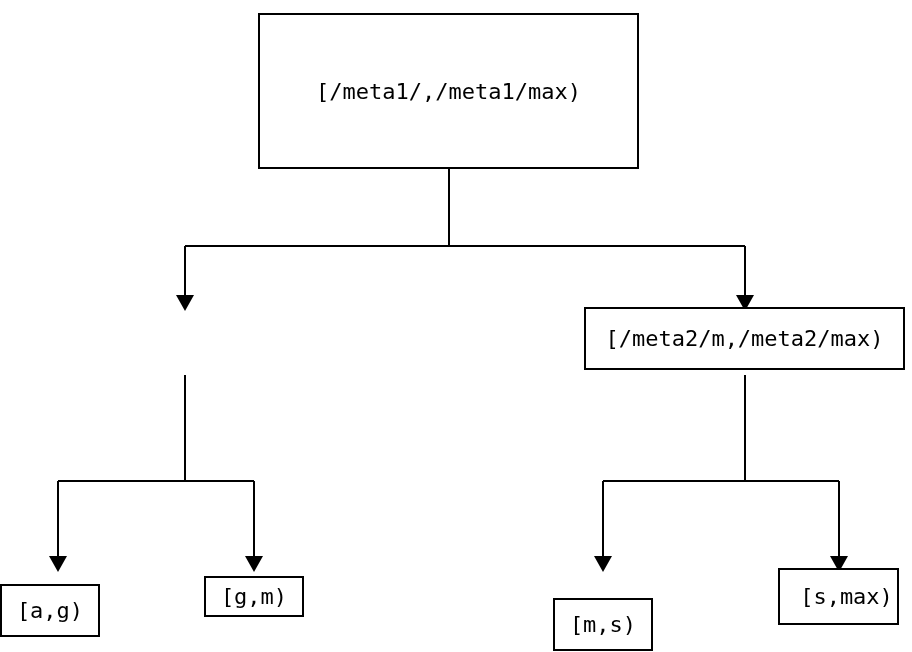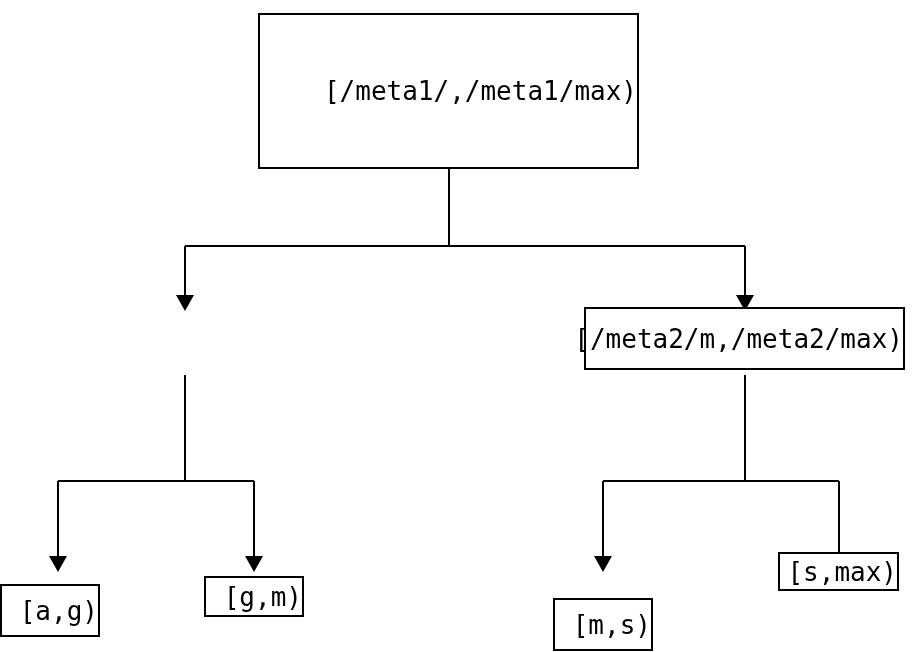--- a/index.html
+++ b/index.html
@@ -23,31 +23,31 @@
     width: 912px;
     height: 652px;
   }
   .node {
     position: absolute;
     box-sizing: border-box;
     border: 2px solid #000000;
     background: #ffffff;
     display: flex;
     align-items: center;
-    justify-content: flex-end;
-    font-size: 26px;
+    justify-content: center;
+    font-size: 22px;
     white-space: nowrap;
   }
   .node-root  { left: 258px; top: 13px;  width: 381px; height: 156px; }
   .node-mid-l { left: 24px;  top: 324px; width: 321px; height: 51px; }
   .node-mid-r { left: 584px; top: 307px; width: 321px; height: 63px; }
   .node-leaf1 { left: 0;   top: 584px; width: 100px; height: 53px; }
   .node-leaf2 { left: 204px; top: 576px; width: 100px; height: 41px; }
   .node-leaf3 { left: 553px; top: 584px; width: 100px; height: 53px; margin-top: 14px; }
-  .node-leaf4 { left: 778px; top: 552px; width: 121px; height: 39px; padding-left: 16px; }
+  .node-leaf4 { left: 778px; top: 568px; width: 121px; height: 57px; padding-left: 16px; }
 </style>
 </head>
 <body>
 
 <div class="canvas">
 
   <svg class="edges" viewBox="0 0 912 652" xmlns="http://www.w3.org/2000/svg">
 
     <path d="M449 169 V246" stroke="#000000" stroke-width="2" fill="none"></path>
     <path d="M185 246 H745" stroke="#000000" stroke-width="2" fill="none"></path>

